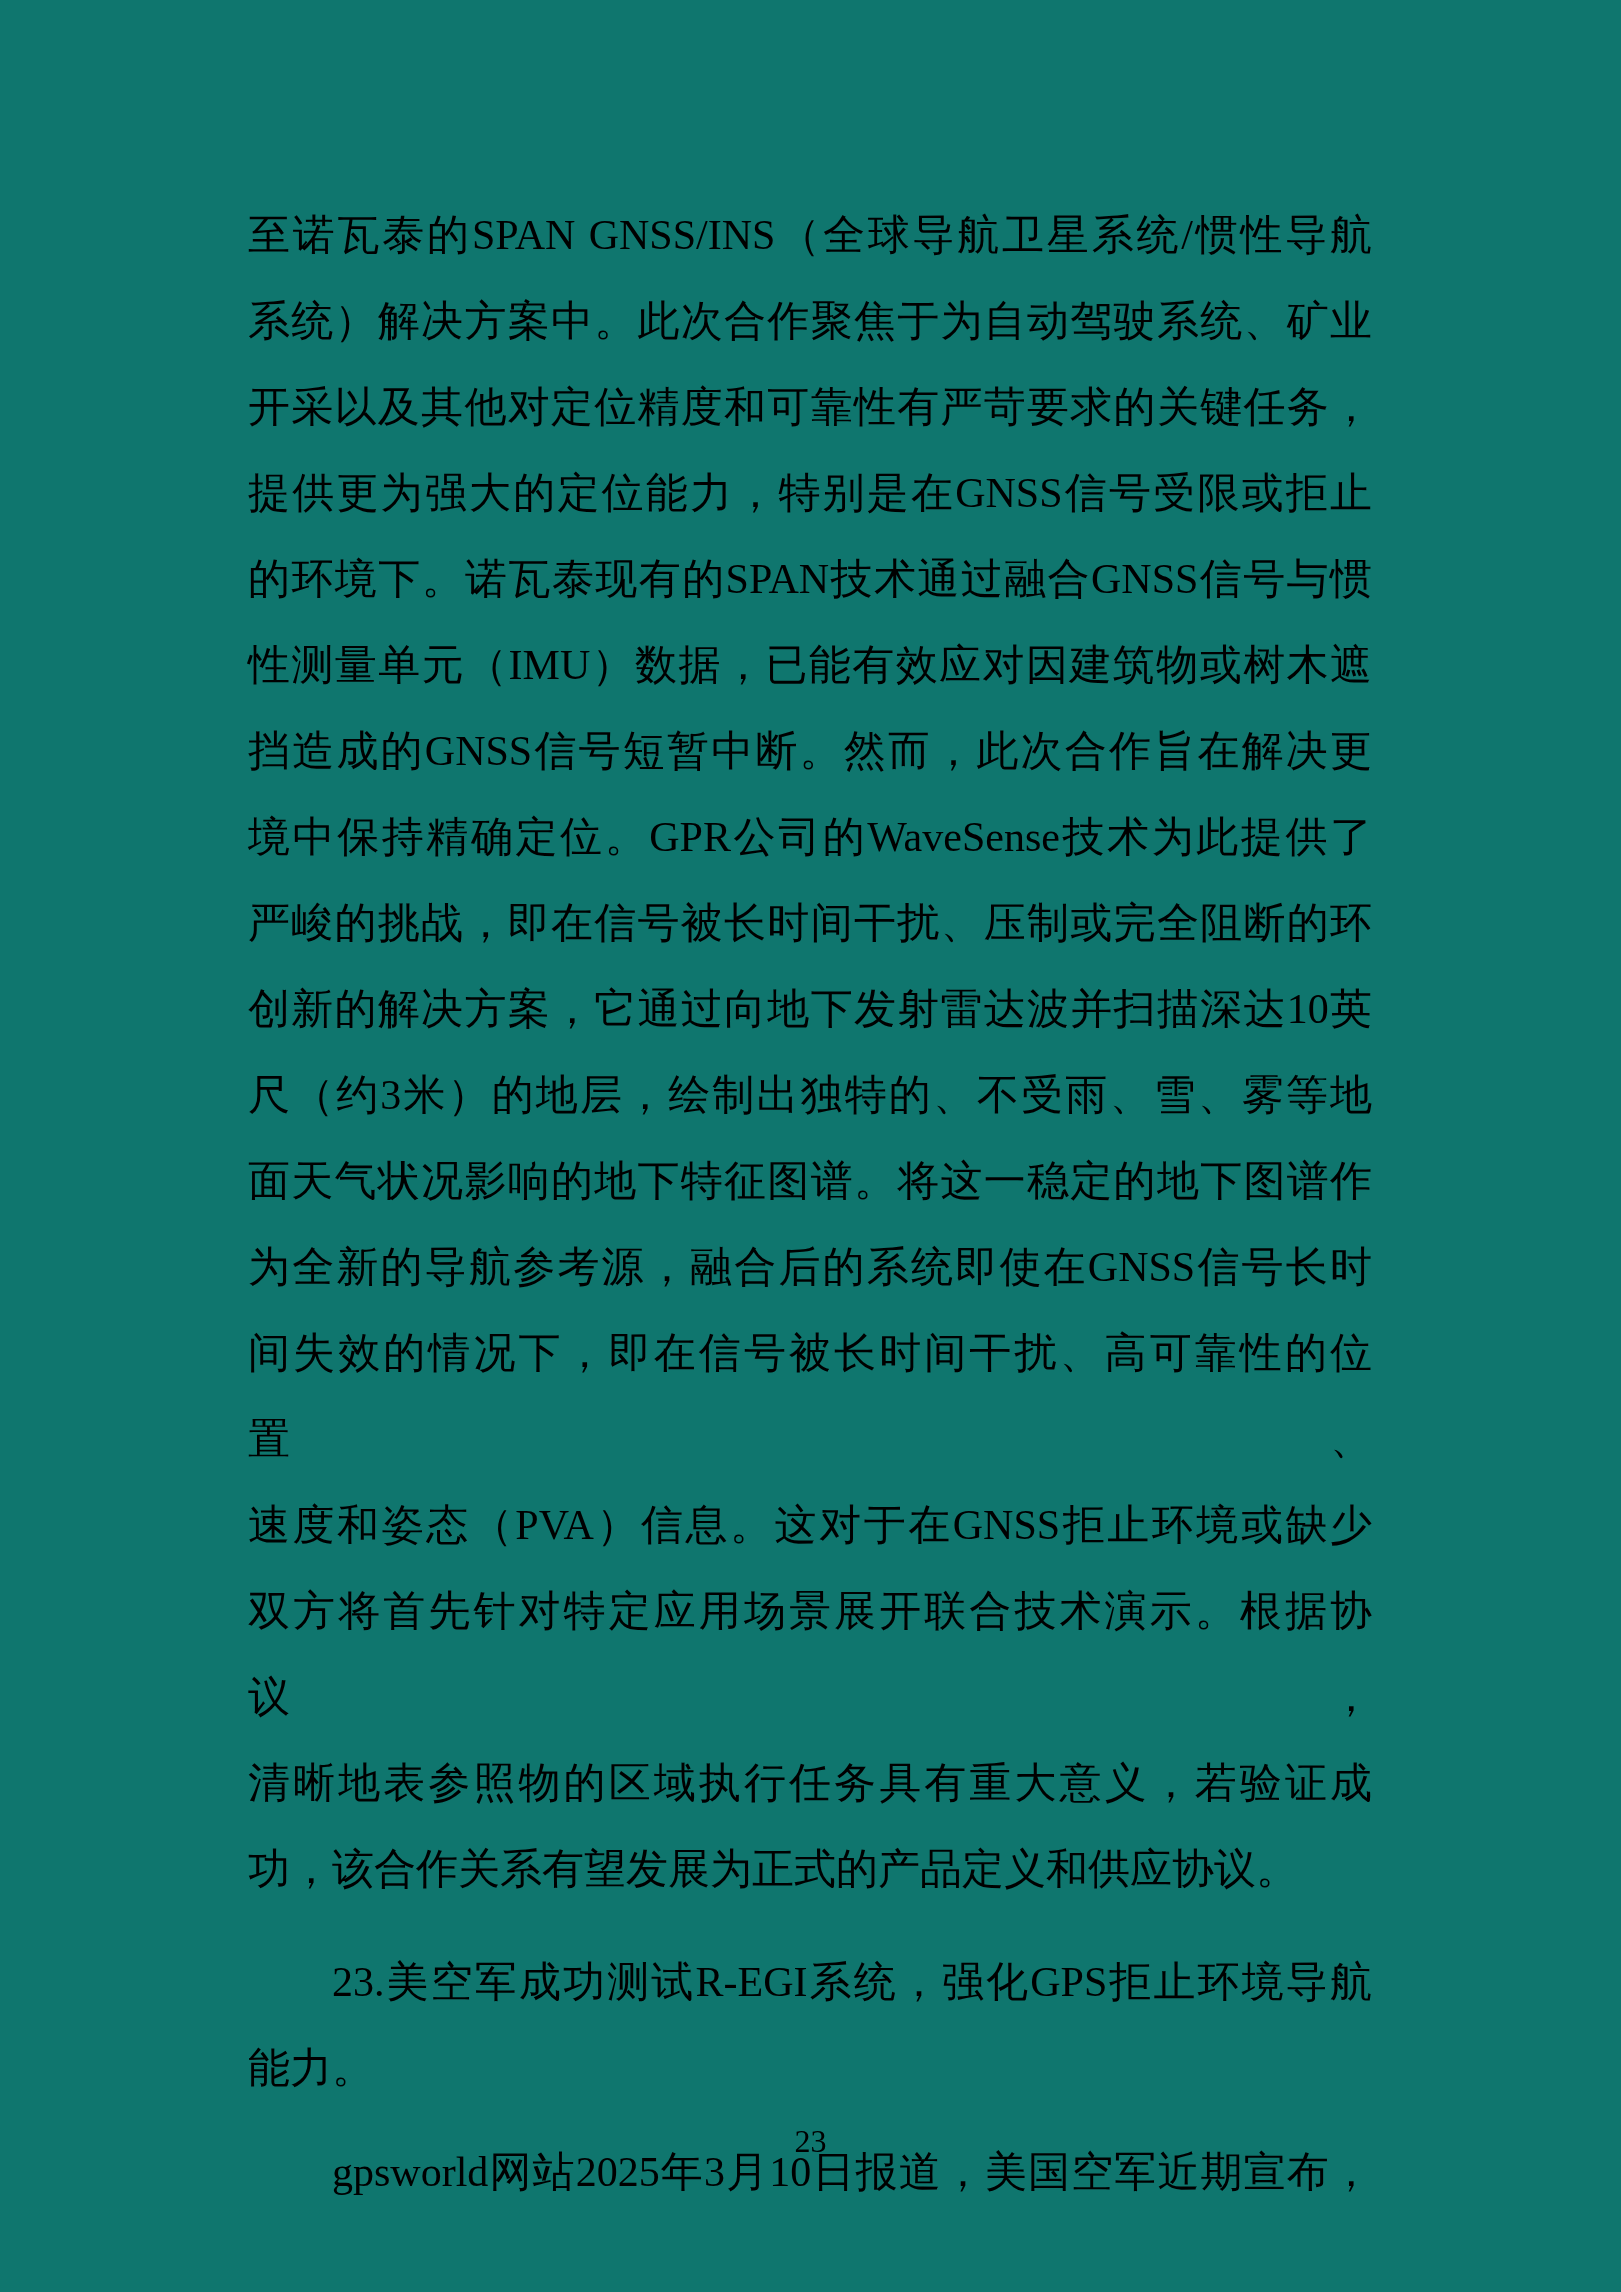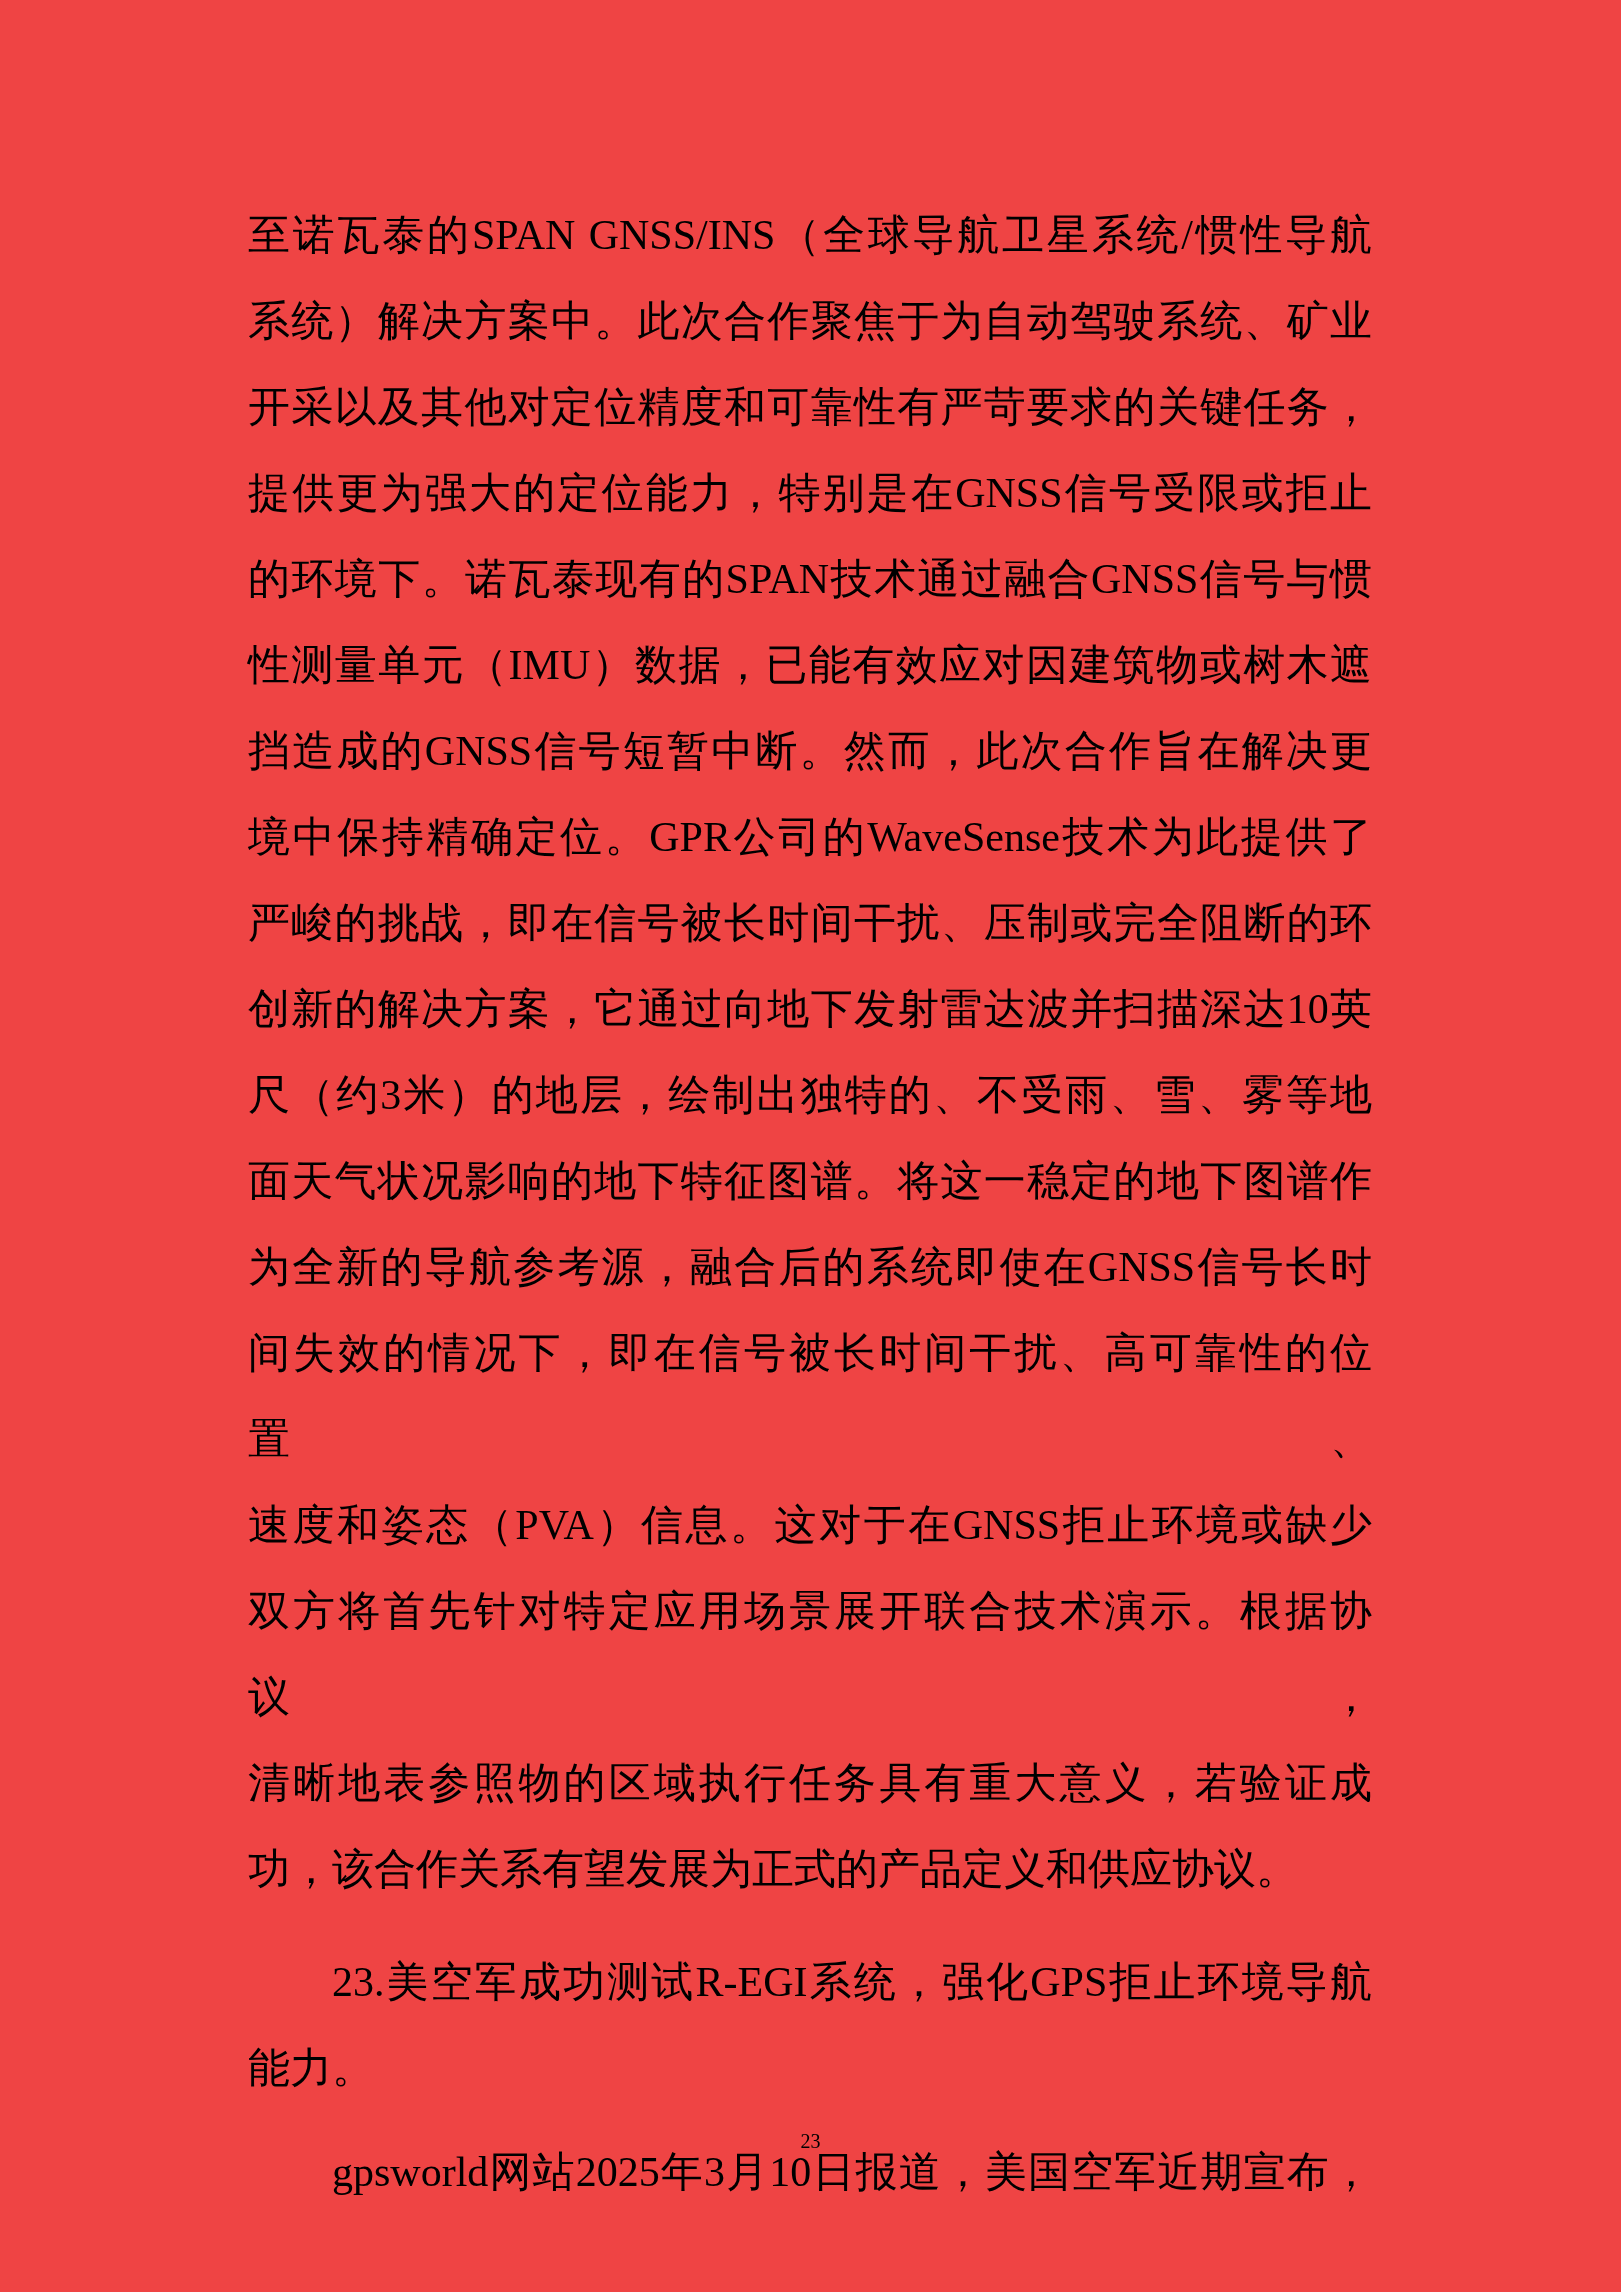--- a/index.html
+++ b/index.html
@@ -4,21 +4,21 @@
 <style>
   html, body {
     margin: 0;
     padding: 0;
     background: #ffffff;
   }
   .page {
     position: relative;
     width: 1621px;
     height: 2293px;
-    background: #ef4444;
+    background: #0f766e;
     color: #000000;
     font-family: "Liberation Serif", "DejaVu Serif", serif;
     overflow: hidden;
   }
   .body-text {
     position: absolute;
     left: 248px;
     top: 192px;
     width: 1124px;
   }
@@ -45,21 +45,21 @@
   }
   .para2 {
     margin-top: 17.6px;
   }
   .page-number {
     position: absolute;
     top: 2120px;
     left: 0;
     width: 100%;
     text-align: center;
-    font-size: 20px;
+    font-size: 32px;
     line-height: 43px;
     color: #000000;
   }
 </style>
 </head>
 <body>
 
 <div class="page">
   <div class="body-text">
 

